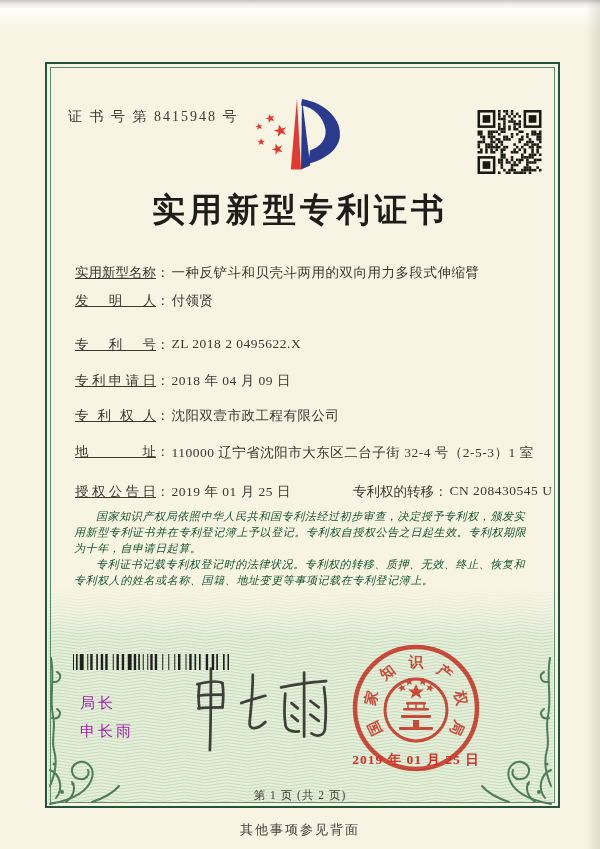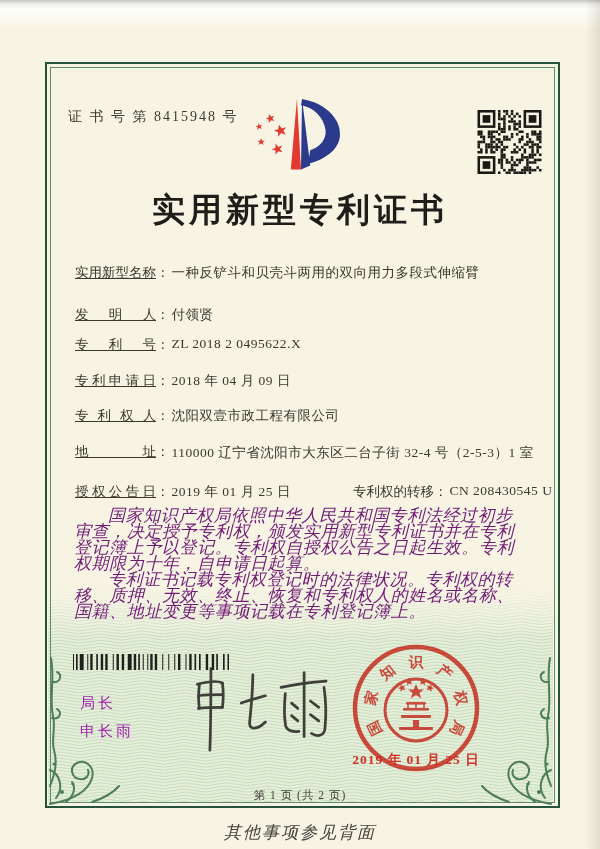--- a/index.html
+++ b/index.html
@@ -20,37 +20,37 @@
   .qr{position:absolute;left:476px;top:110px;width:67px;height:64px;z-index:6;}
   .title{position:absolute;left:0;right:0;top:188px;text-align:center;font-size:33px;font-weight:bold;
         letter-spacing:4px;color:#1e1d19;z-index:6;}
   .f-row{position:absolute;left:75px;font-size:13.5px;color:#3a392f;z-index:6;white-space:nowrap;}
   .f-label{display:inline-block;width:81px;text-align:justify;text-align-last:justify;vertical-align:top;text-decoration:underline;}
   .f-colon{display:inline-block;vertical-align:top;margin-right:2px;}
   .f-value{display:inline-block;vertical-align:top;letter-spacing:.5px;}
   .f-wrap .f-value{white-space:normal;width:372px;line-height:19px;}
   .f-pair2{display:inline-block;margin-left:62px;}
   .f-label2{display:inline-block;width:81px;text-align:justify;text-align-last:justify;vertical-align:top;}
-  .notice{position:absolute;left:74px;top:508px;width:456px;font-size:17px;line-height:16px;
-        color:#701a75;font-style:italic;z-index:6;}
+  .notice{position:absolute;left:74px;top:508px;width:456px;font-size:11px;line-height:16px;
+        color:#14532d;font-style:italic;z-index:6;}
   .notice p{margin:0;text-indent:2em;letter-spacing:.6px;}
   .barcode{position:absolute;left:73px;top:654px;width:156px;height:16px;z-index:6;}
   .officer{position:absolute;left:80px;top:694px;z-index:6;font-size:15px;letter-spacing:3px;color:#a21caf;}
   .officer div{margin-bottom:9px;}
   .signature{position:absolute;left:168px;top:662px;width:178px;height:100px;z-index:6;}
   .seal{position:absolute;left:350px;top:642px;width:132px;height:132px;z-index:7;opacity:.93;mix-blend-mode:multiply;}
   .seal-date{position:absolute;left:342px;top:751px;width:148px;text-align:center;font-size:13.5px;font-weight:bold;
         color:#cf3227;letter-spacing:1px;z-index:8;}
   .ornament{position:absolute;width:75px;height:150px;z-index:5;}
   .orn-left{left:46px;top:656px;}
   .orn-right{left:480px;top:656px;transform:scaleX(-1);}
   .page-num{position:absolute;left:0;right:0;top:788px;text-align:center;font-size:11.5px;color:#3d3c34;
         letter-spacing:1px;z-index:8;}
-  .back-note{position:absolute;left:0;right:0;top:821px;text-align:center;font-size:17px;color:#43413a;
-        font-style:italic;letter-spacing:2px;z-index:6;}
+  .back-note{position:absolute;left:0;right:0;top:821px;text-align:center;font-size:13px;color:#43413a;
+        letter-spacing:2px;z-index:6;}
 </style>
 </head>
 <body>
 
 <div class="page">
 
   <div class="photo-edge"></div>
   <div class="side-shade"></div>
 
   <div class="guilloche">
@@ -410,21 +410,21 @@
       <rect x="0" y="18" width="7" height="7" fill="#1a1a14"></rect>
       <rect x="1" y="19" width="5" height="5" fill="#f7f4e4"></rect>
       <rect x="2" y="20" width="3" height="3" fill="#1a1a14"></rect>
     </svg>
 
   <div class="title">实用新型专利证书</div>
 
   <div class="f-row" style="top:264px">
     <span class="f-label">实用新型名称</span><span class="f-colon">：</span><span class="f-value">一种反铲斗和贝壳斗两用的双向用力多段式伸缩臂</span>
   </div>
-  <div class="f-row" style="top:306px">
+  <div class="f-row" style="top:292px">
     <span class="f-label">发明人</span><span class="f-colon">：</span><span class="f-value">付领贤</span>
   </div>
   <div class="f-row" style="top:336px">
     <span class="f-label">专利号</span><span class="f-colon">：</span><span class="f-value">ZL 2018 2 0495622.X</span>
   </div>
   <div class="f-row" style="top:372px">
     <span class="f-label">专利申请日</span><span class="f-colon">：</span><span class="f-value">2018 年 04 月 09 日</span>
   </div>
   <div class="f-row" style="top:407px">
     <span class="f-label">专利权人</span><span class="f-colon">：</span><span class="f-value">沈阳双壹市政工程有限公司</span>

